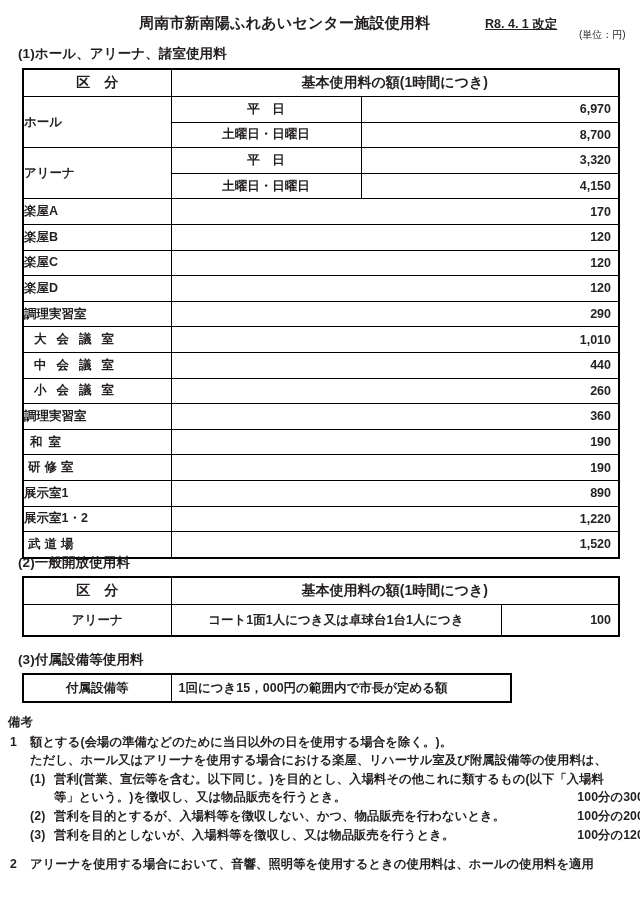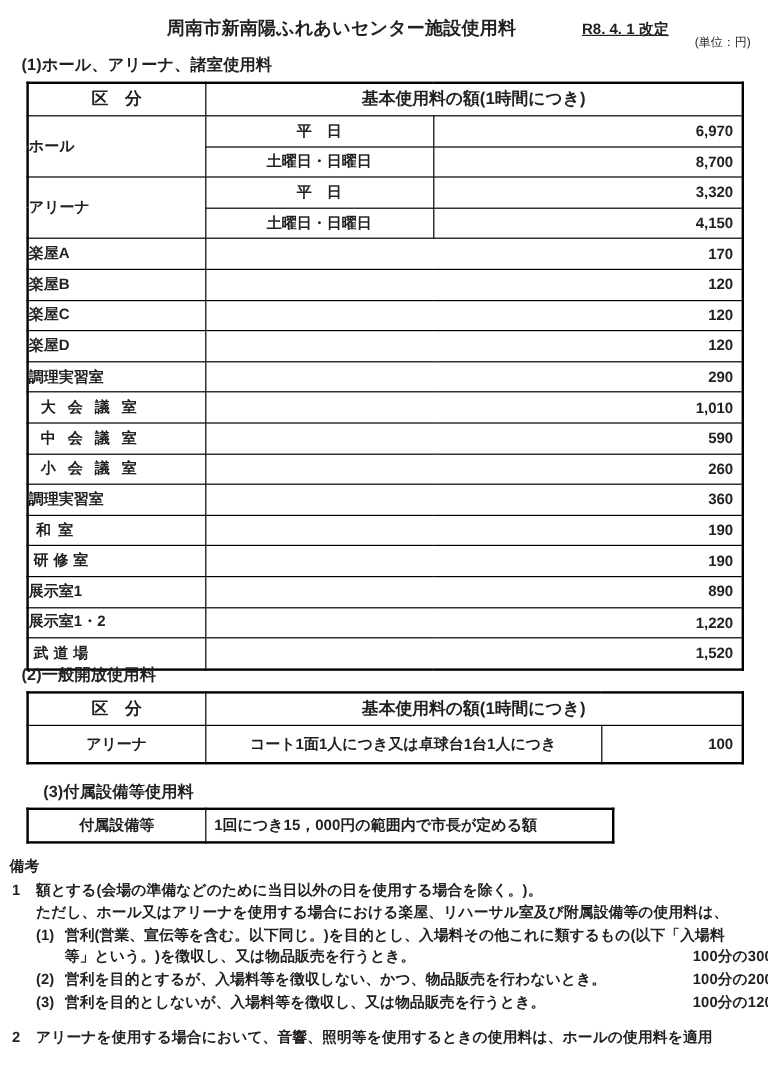--- a/index.html
+++ b/index.html
@@ -57,21 +57,21 @@
   
   .section-caption {
     font-size: 13.5px;
     font-weight: bold;
     margin: 0 0 2px 18px;
     letter-spacing: 0.1px;
     white-space: nowrap;
   }
   .cap1 { position: absolute; left: 0; top: 45px; }
   .cap2 { position: absolute; left: 0; top: 554px; }
-  .cap3 { position: absolute; left: 18px; top: 651px; }
+  .cap3 { position: absolute; left: 0; top: 651px; }
 
   
   table {
     border-collapse: collapse;
     table-layout: fixed;
     font-size: 12.5px;
   }
   table.fee-table {
     position: absolute;
     border: 2.2px solid #000;
@@ -242,21 +242,21 @@
       <tr>
         <td class="c-div">調理実習室</td>
         <td colspan="2" class="c-amt">290</td>
       </tr>
       <tr>
         <td class="c-div wide2">大会議室</td>
         <td colspan="2" class="c-amt">1,010</td>
       </tr>
       <tr>
         <td class="c-div wide2">中会議室</td>
-        <td colspan="2" class="c-amt">590</td>
+        <td colspan="2" class="c-amt">440</td>
       </tr>
       <tr>
         <td class="c-div wide2">小会議室</td>
         <td colspan="2" class="c-amt">260</td>
       </tr>
       <tr>
         <td class="c-div">調理実習室</td>
         <td colspan="2" class="c-amt">360</td>
       </tr>
       <tr>

